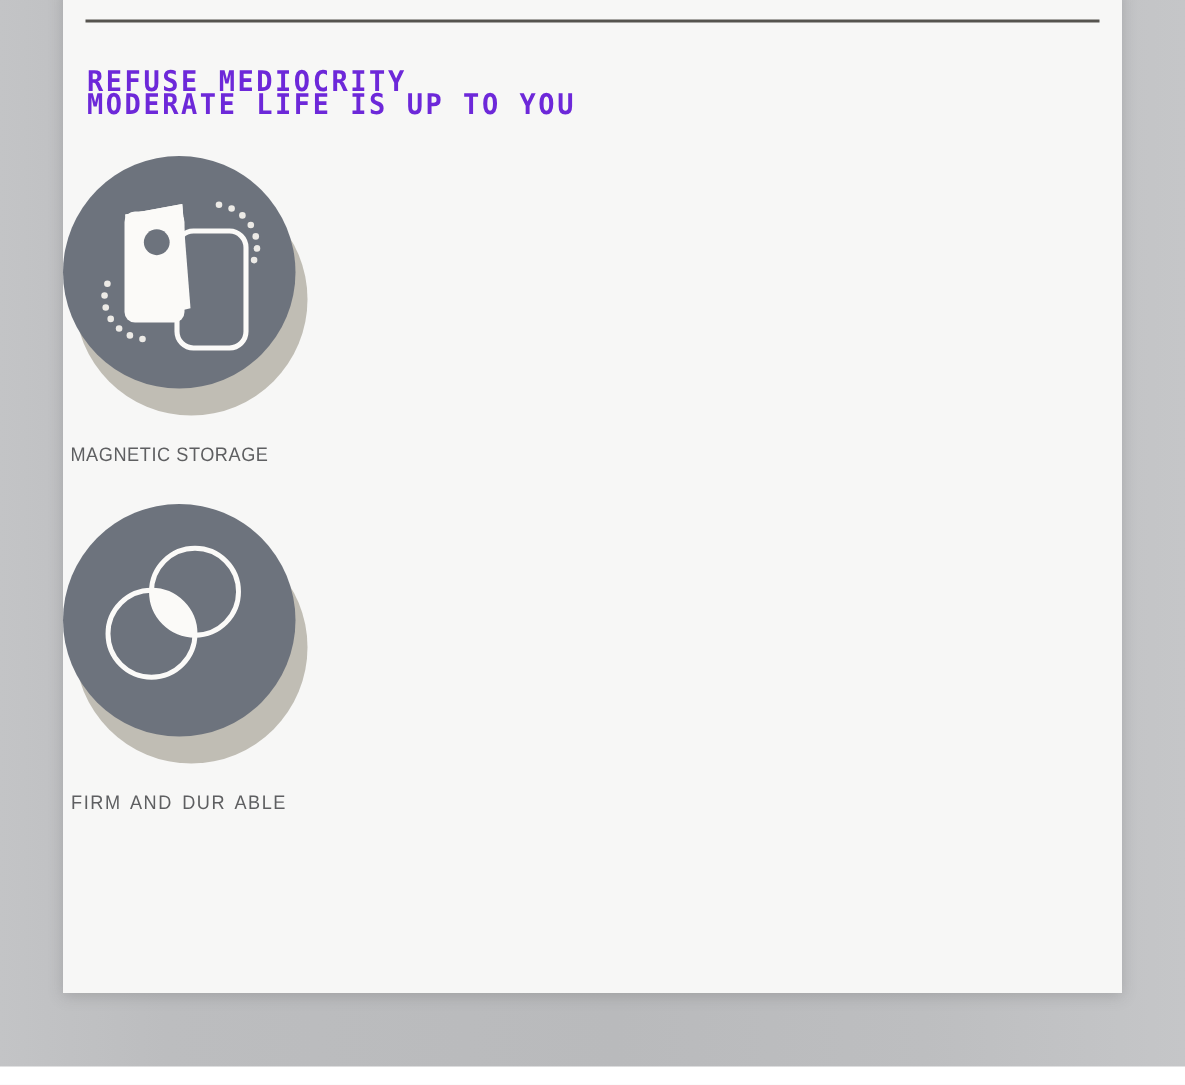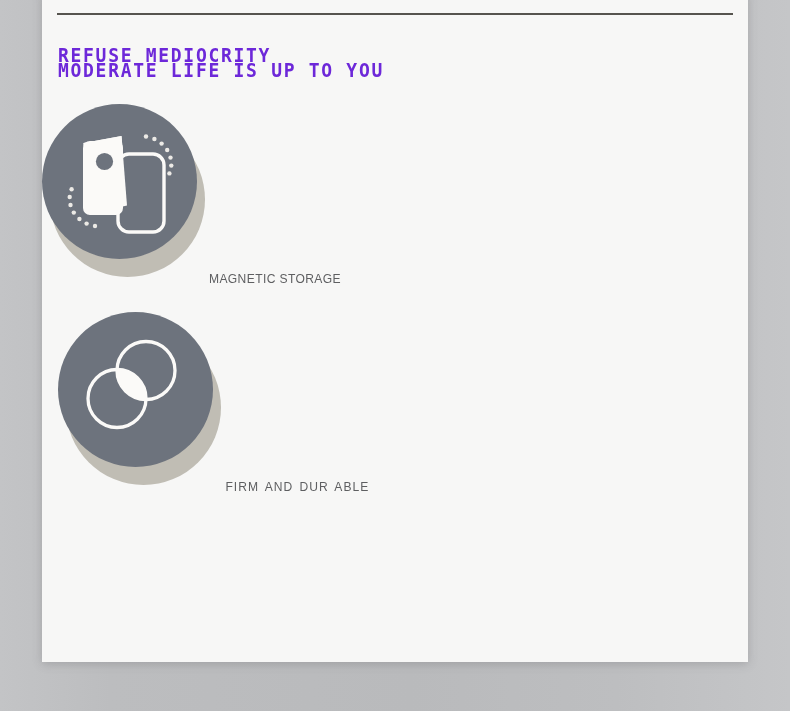--- a/index.html
+++ b/index.html
@@ -82,22 +82,22 @@
     left: 0;
     top: 112px;
     width: 706px;
   }
   .feature-row {
     display: flex;
   }
   .feature {
     width: 353px;
     display: flex;
-    flex-direction: row;
-    align-items: flex-end;
+    flex-direction: column;
+    align-items: flex-start;
   }
   .disc-wrap {
     position: relative;
     width: 162px;
     height: 182px;
   }
   
   .disc-base {
     position: absolute;
     left: 8px;
@@ -122,21 +122,21 @@
     margin-top: 9px;
     font-family: "Liberation Sans", sans-serif;
     font-size: 13px;
     font-weight: 400;
     letter-spacing: 0.4px;
     color: #5e5f61;
     white-space: nowrap;
     transform: scaleX(0.93);
   }
   .row-2 .disc-wrap { margin-top: 0; }
-  .row-2 { margin-top: 26px; margin-left: 16px; }
+  .row-2 { margin-top: 26px; }
 
   
   .cap-firm { letter-spacing: 1.1px; word-spacing: 2px; }
   .cap-handle { letter-spacing: 0.9px; word-spacing: 2px; }
 
   svg { display: block; }
 </style>
 </head>
 <body>
 

